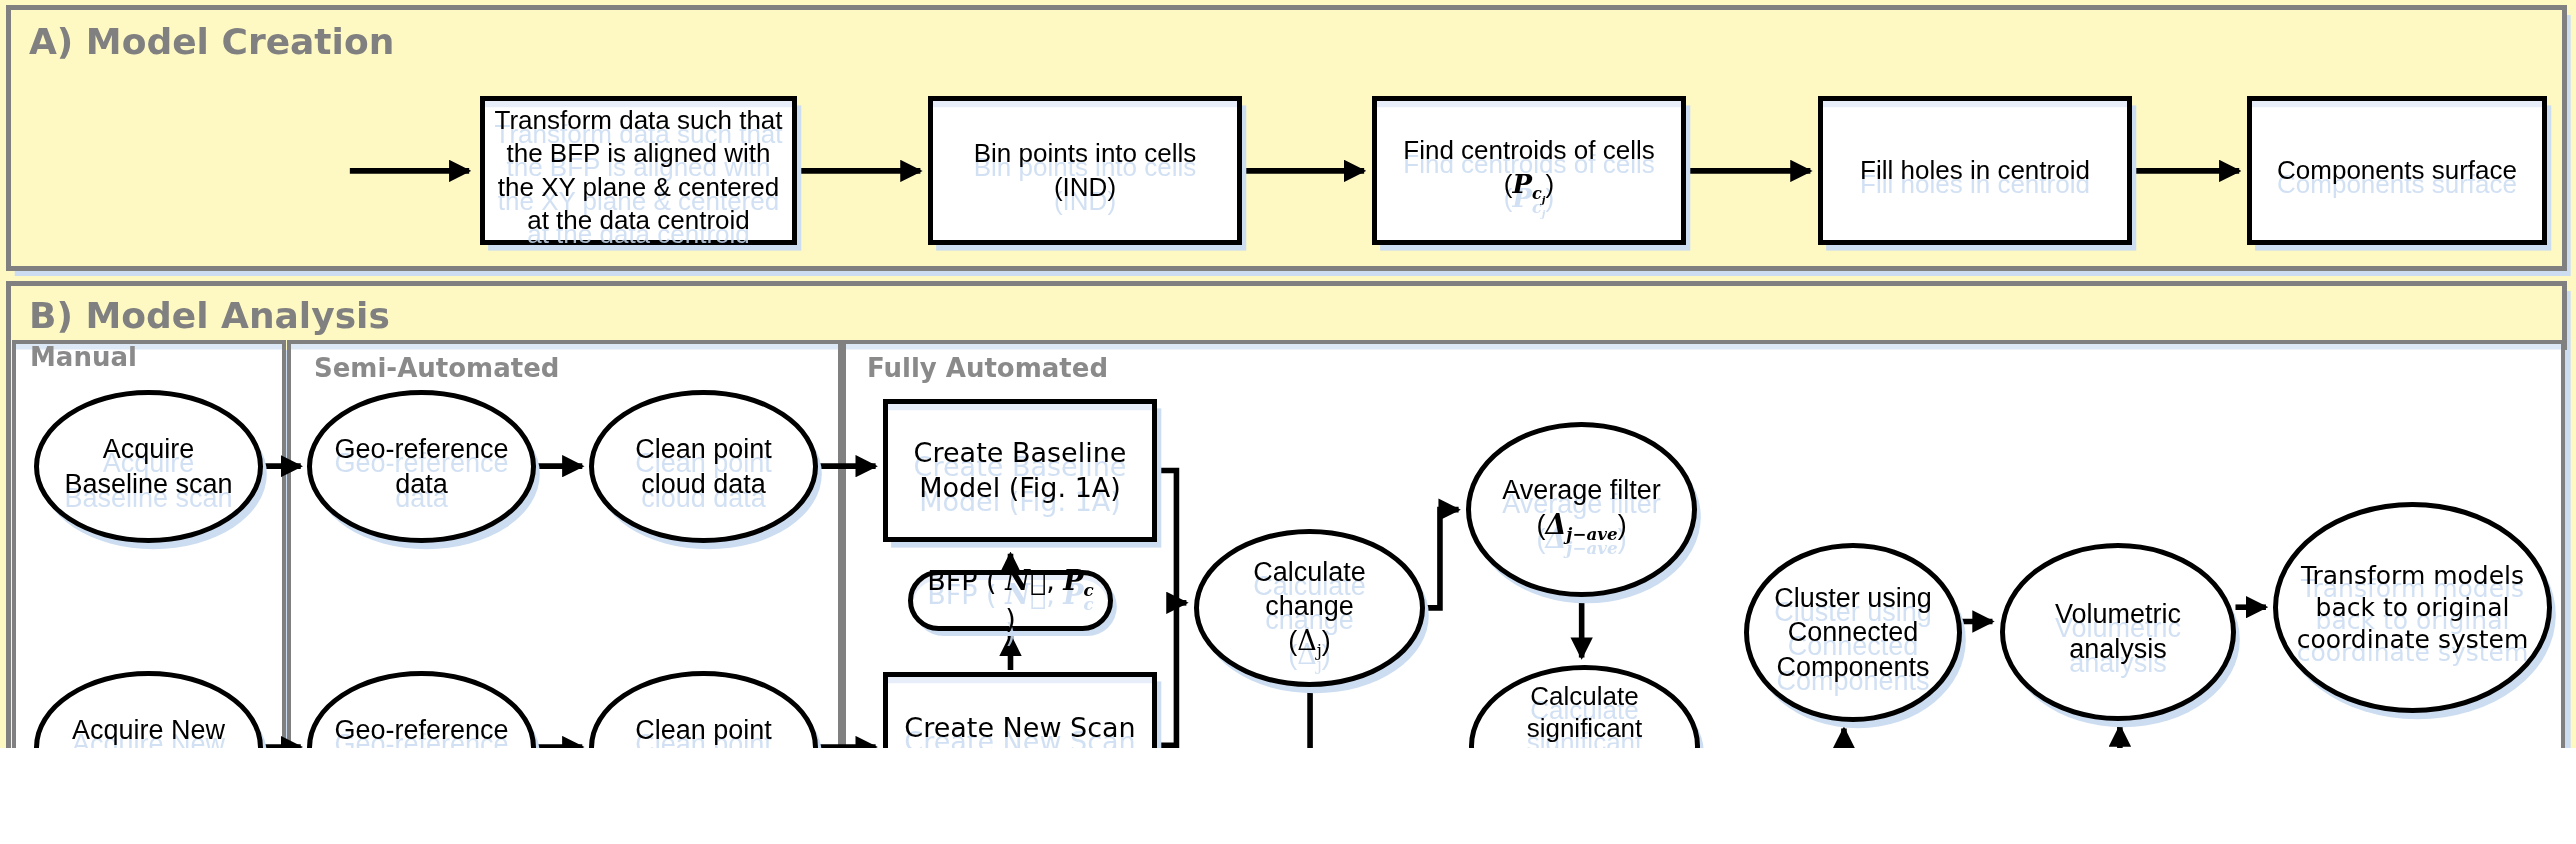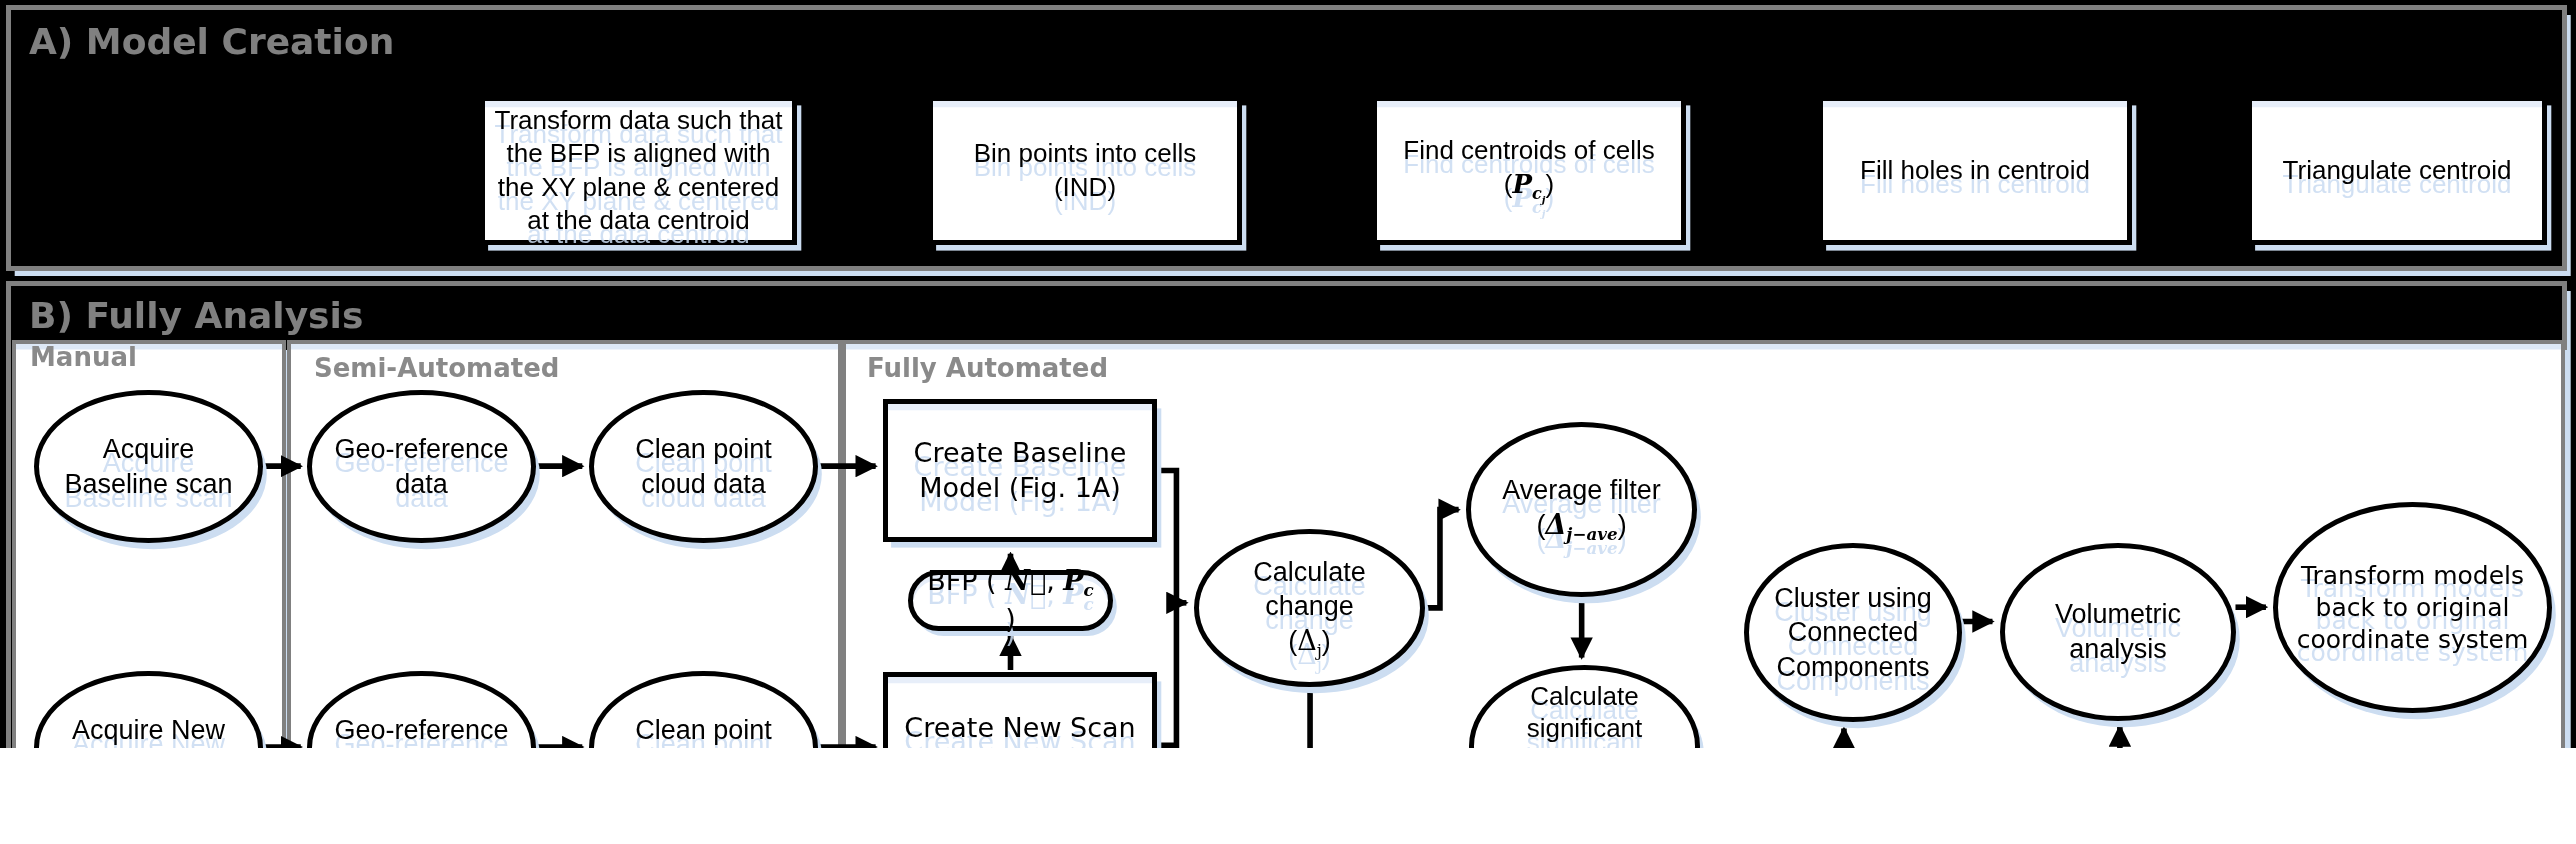--- a/index.html
+++ b/index.html
@@ -1,19 +1,19 @@
 <!DOCTYPE html>
 <html style="font-size:10px"><head>
 <meta charset="utf-8">
 <style>
   html,body{margin:0;padding:0;background:#ffffff;}
   #canvas{
     position:relative;
     width:2576px;height:748px;
-    background:#000000;
+    background:#fef9c3;
     font-family:"Liberation Sans",sans-serif;
     overflow:hidden;
   }
   
   .panel{
     position:absolute;
     border:5.6px solid #808080;
     background:transparent;
     box-sizing:border-box;
     box-shadow:6.2px 7.5px 0 -2.5px #ccddf1;
@@ -138,25 +138,25 @@
   <div class="shape rect" style="left:928px;top:96px;width:314px;height:149px;">
     <div class="lbl lbl-a">Bin points into cells<br>(IND)</div>
   </div>
   <div class="shape rect" style="left:1372px;top:96px;width:314px;height:149px;">
     <div class="lbl lbl-a">Find centroids of cells<br>(<span class="m">P<sub>c<sub>j</sub></sub></span>)</div>
   </div>
   <div class="shape rect" style="left:1818px;top:96px;width:314px;height:149px;">
     <div class="lbl lbl-a">Fill holes in centroid</div>
   </div>
   <div class="shape rect" style="left:2247px;top:96px;width:300px;height:149px;">
-    <div class="lbl lbl-a">Triangulate centroid</div>
+    <div class="lbl lbl-a">Components surface</div>
   </div>
 
   <div class="panel" style="left:6.2px;top:281px;width:2561px;height:558px;"></div>
-  <div class="panel-title" style="left:29px;top:295px;">B) Fully Analysis</div>
+  <div class="panel-title" style="left:29px;top:295px;">B) Model Analysis</div>
 
   <div class="subpanel" style="left:12.4px;top:340px;width:274px;height:492px;"></div>
   <div class="subpanel" style="left:287px;top:340px;width:555px;height:492px;"></div>
   <div class="subpanel" style="left:842px;top:340px;width:1723px;height:492px;"></div>
 
   <div class="section-title" style="left:30px;top:342px;">Manual</div>
   <div class="section-title" style="left:314px;top:353px;">Semi-Automated</div>
   <div class="section-title" style="left:867px;top:353px;">Fully Automated</div>
 
   <div class="shape ellipse" style="left:34px;top:390px;width:229px;height:153px;">

